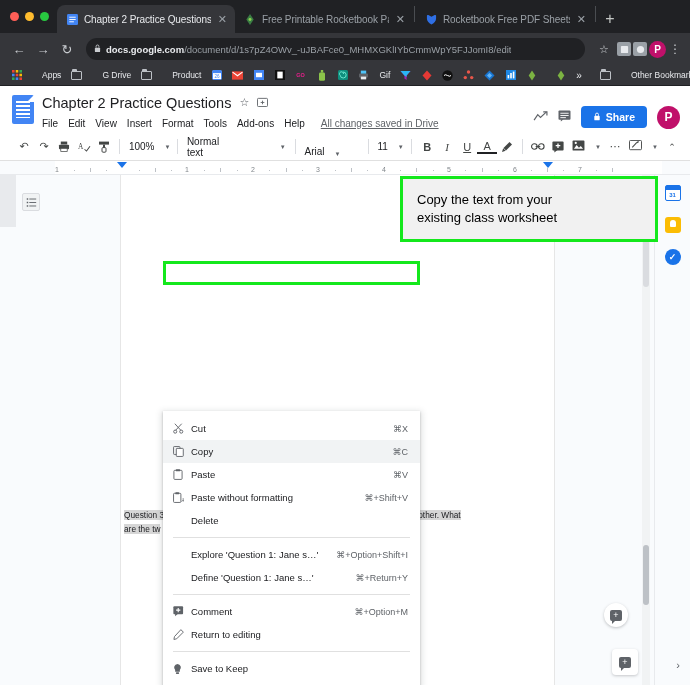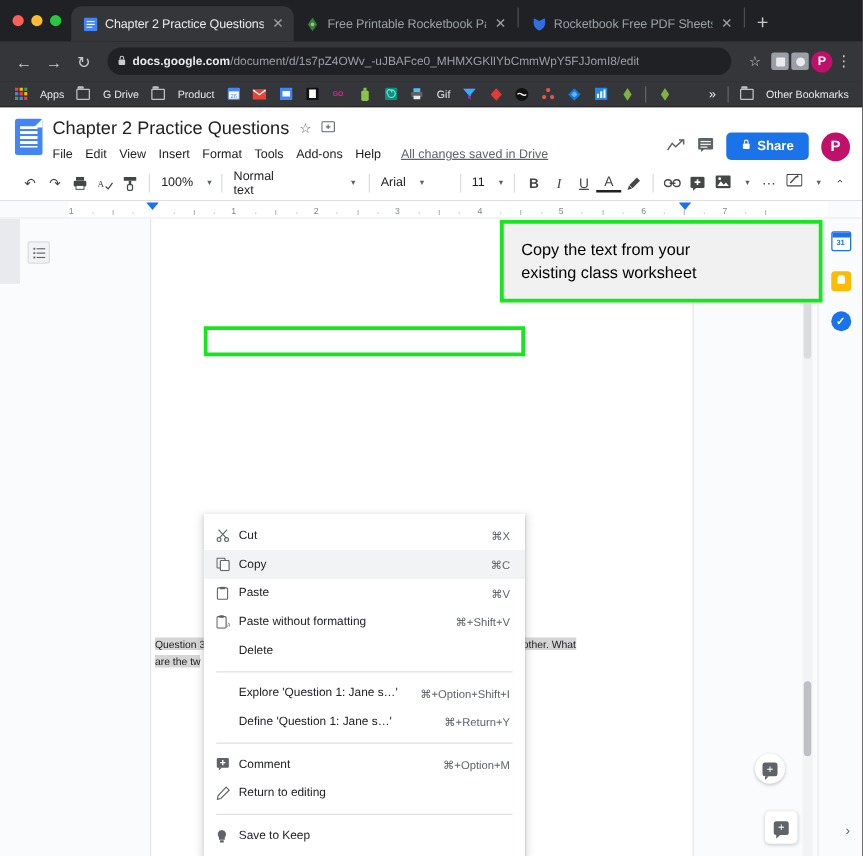--- a/index.html
+++ b/index.html
@@ -119,21 +119,21 @@
     height: 21px;
     background: #35363a;
     display: flex; align-items: center;
     padding: 0 6px;
     gap: 0px;
     font-size: 9px;
     color: #e8eaed;
     border-bottom: 1px solid #202124;
   }
   .bm {
-    display: flex; align-items: center; gap: 10px;
+    display: flex; align-items: center; gap: 20px;
     padding: 0 5px; height: 18px;
     white-space: nowrap;
   }
   .bm-label { font-size: 8.5px; color: #e8eaed; }
   .bm-ico { width: 11px; height: 11px; flex: 0 0 11px; display:flex; align-items:center; justify-content:center; }
   .folder-ico { width: 11px; height: 9px; border: 1px solid #bdc1c6; border-radius: 1px; position: relative; }
   .folder-ico:before { content:''; position:absolute; top:-3px; left:0; width:5px; height:2px; background:#bdc1c6; border-radius:1px 1px 0 0;}
   .bm-spacer { flex: 1 1 auto; }
   .chev-more { color: #e8eaed; font-size: 10px; padding: 0 5px; }
   .bm-divider { width:1px; height:13px; background:#5f6368; margin:0 4px; }
@@ -211,21 +211,21 @@
     padding: 0 3px;
   }
   .fb-sep { width: 1px; height: 15px; background: #dadce0; margin: 0 5px; }
   .fb-drop {
     display: flex; align-items: center; gap: 10px;
     font-size: 10px; color: #202124; padding: 0 4px; height: 20px;
   }
   .fb-drop .caret { font-size: 6px; color: #5f6368; }
   .fb-zoom { min-width: 42px; }
   .fb-style { min-width: 68px; gap: 48px; }
-  .fb-font { min-width: 62px; }
+  .fb-font { min-width: 62px; align-items: flex-end; }
   .fb-size { min-width: 26px; }
   .fmt-spacer { flex: 1 1 auto; }
 
   
   .ruler {
     height: 14px;
     background: #f9fbfd;
     border-bottom: 1px solid #e8eaed;
     position: relative;
     overflow: hidden;

